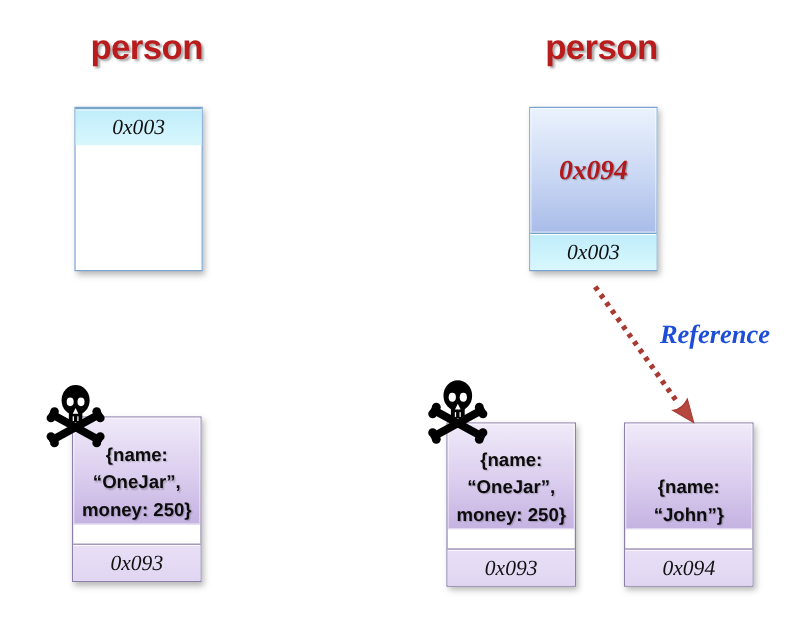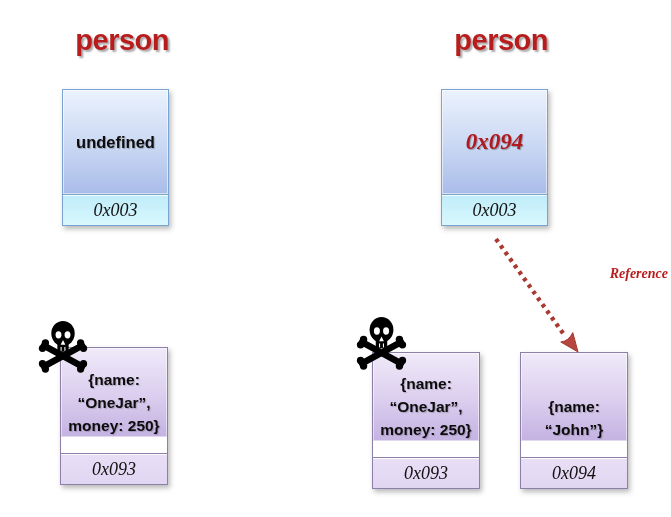--- a/index.html
+++ b/index.html
@@ -65,43 +65,40 @@
   .val-ref{
     font-family:"Liberation Serif",serif;font-weight:bold;font-style:italic;
     font-size:23px;color:#b2191f;text-shadow:1px 1px 1px rgba(0,0,0,0.3);
   }
   .objline{
     font-weight:bold;font-size:15.5px;line-height:23px;color:#0c0c0c;
     text-align:center;text-shadow:1px 1px 1px rgba(0,0,0,0.2);
   }
 
   .reference-label{
-    position:absolute;left:550px;top:266px;width:118px;text-align:right;
+    position:absolute;left:550px;top:266px;width:118px;text-align:left;
     font-family:"Liberation Serif",serif;font-weight:bold;font-style:italic;
-    font-size:14px;color:#b91c1c;
+    font-size:22px;color:#1d4ed8;
   }
 
   .skull{position:absolute;}
   #skull-left{left:37px;top:317px;width:52px;height:59px;}
   #skull-right{left:355px;top:314px;width:53px;height:58px;}
 
   .arrow-layer{position:absolute;left:0;top:0;width:671px;height:517px;pointer-events:none;}
 </style>
 </head>
 <body>
 
 <div class="stage">
 
   <div class="title" id="title-left">person</div>
   <div class="title" id="title-right">person</div>
 
   <div class="membox varbox" id="varbox-left">
-    <div class="value">
-      <span class="val-plain">undefined</span>
-    </div>
     <div class="addr">
       <span>0x003</span>
     </div>
   </div>
 
   <div class="membox varbox" id="varbox-right">
     <div class="value">
       <span class="val-ref">0x094</span>
     </div>
     <div class="addr">

